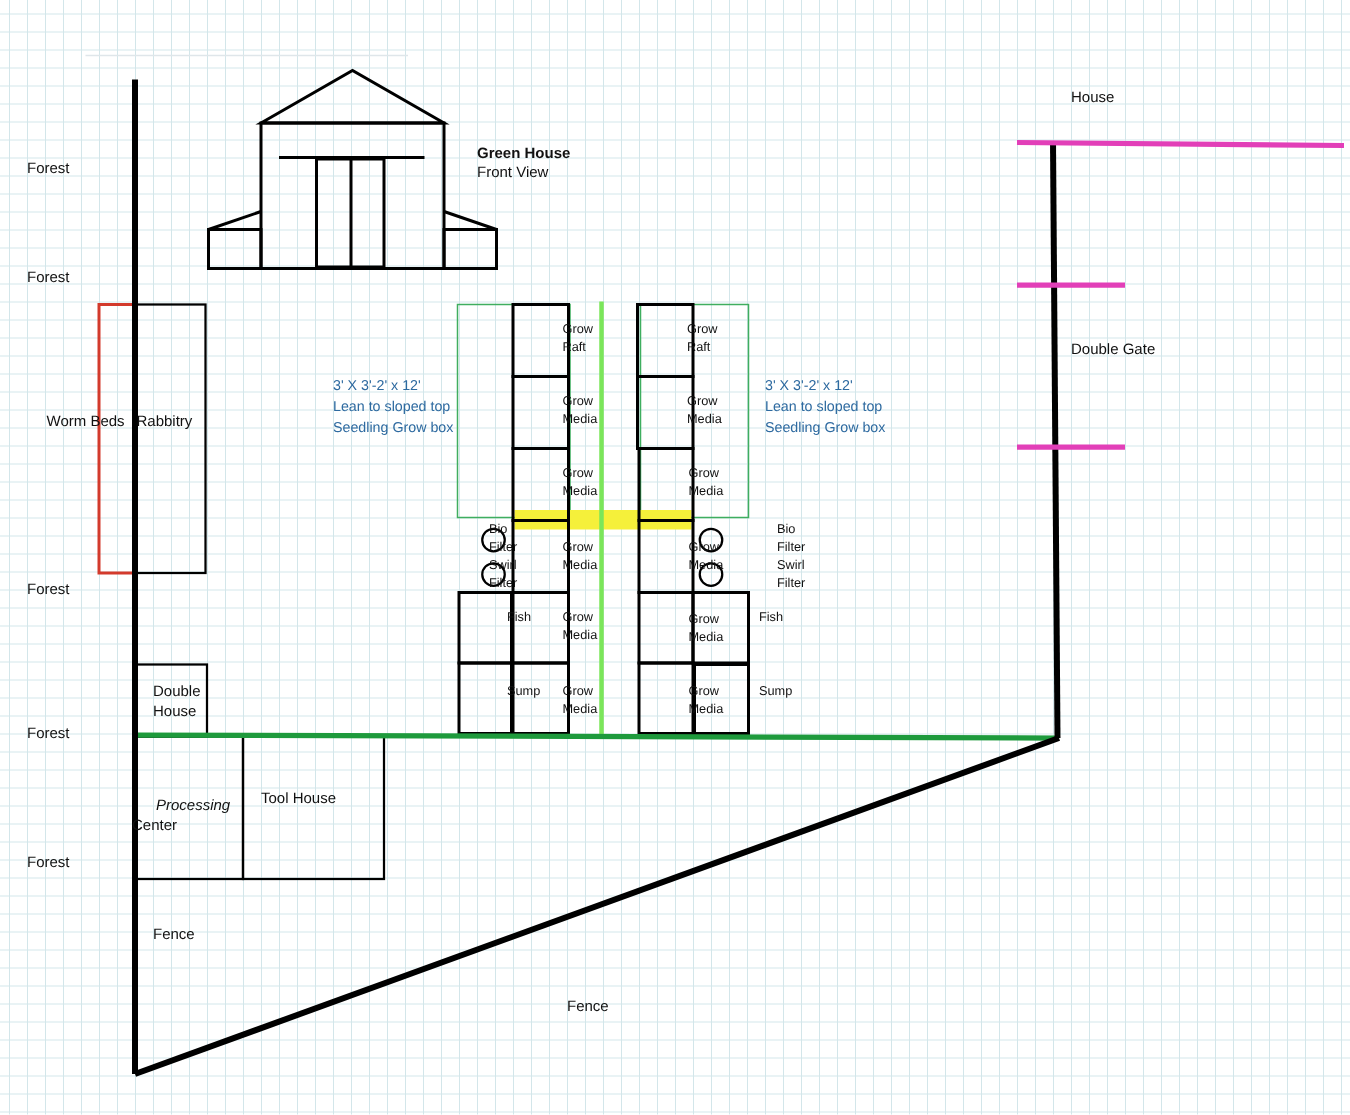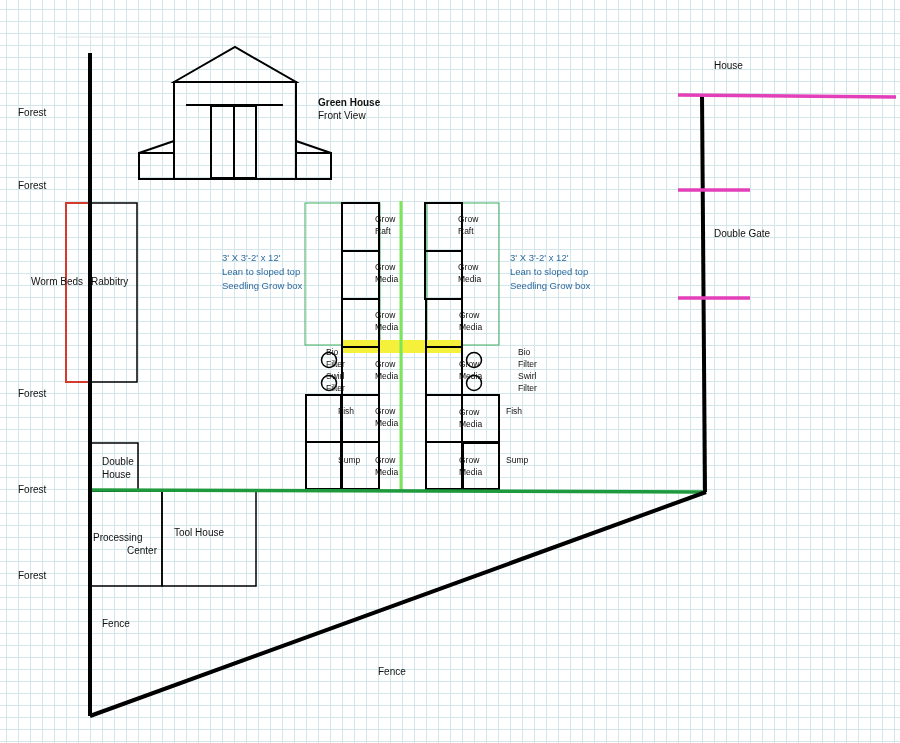--- a/index.html
+++ b/index.html
@@ -104,22 +104,22 @@
 <div class="lbl" style="left:318px;top:110px;">Front View</div>
 
 <div class="lbl" style="left:714px;top:60px;">House</div>
 <div class="lbl" style="left:714px;top:228px;">Double Gate</div>
 
 <div class="lbl" style="left:31px;top:276px;">Worm Beds</div>
 <div class="lbl" style="left:91px;top:276px;">Rabbitry</div>
 
 <div class="lbl" style="left:102px;top:456px;">Double</div>
 <div class="lbl" style="left:102px;top:469px;">House</div>
-<div class="lbl" style="left:93px;top:532px;">Processing</div>
-<div class="lbl" style="left:115px;top:545px;padding-left:12px;">Center</div>
+<div class="lbl" style="left:104px;top:532px;font-style:italic;">Processing</div>
+<div class="lbl" style="left:88px;top:545px;">Center</div>
 <div class="lbl" style="left:174px;top:527px;">Tool House</div>
 
 <div class="lbl" style="left:102px;top:618px;">Fence</div>
 <div class="lbl" style="left:378px;top:666px;">Fence</div>
 
 <div class="note" style="left:222px;top:251px;">
   <div>3' X 3'-2' x 12'</div>
   <div>Lean to sloped top</div>
   <div>Seedling Grow box</div>
 </div>

